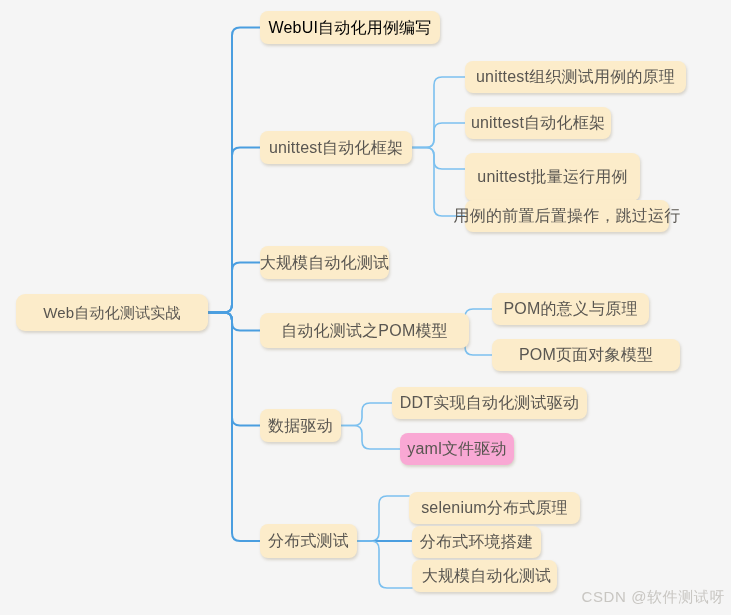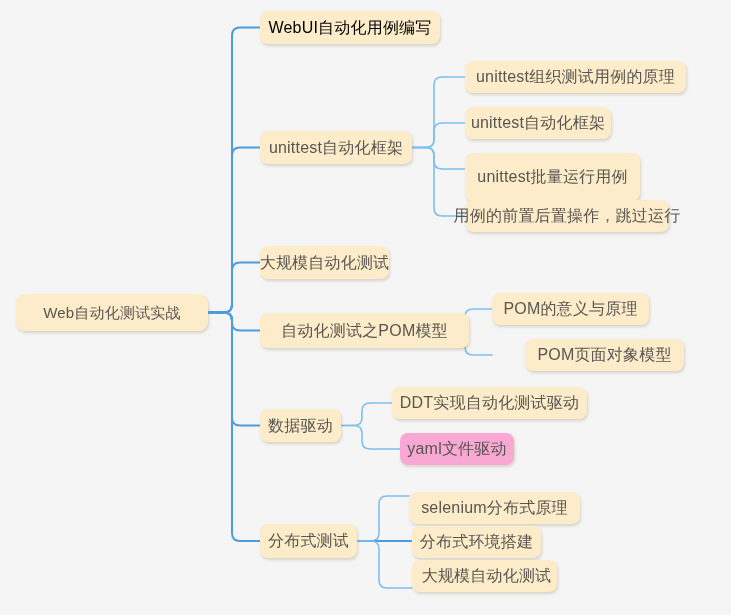--- a/index.html
+++ b/index.html
@@ -96,23 +96,24 @@
       <div class="node root" style="left: 16px; top: 294px; width: 192px; height: 37px; background: rgb(252, 236, 202); color: rgb(89, 86, 81);">Web自动化测试实战</div>
       <div class="node lvl1" style="left: 260px; top: 11px; width: 180px; height: 33px; background: rgb(252, 236, 202); color: #000000;">WebUI自动化用例编写</div>
       <div class="node lvl1" style="left: 260px; top: 131px; width: 152px; height: 33px; background: rgb(252, 236, 202); color: rgb(89, 86, 81);">unittest自动化框架</div>
       <div class="node lvl2" style="left: 465px; top: 61px; width: 221px; height: 32px; background: rgb(252, 236, 202); color: rgb(89, 86, 81);">unittest组织测试用例的原理</div>
       <div class="node lvl2" style="left: 465px; top: 107px; width: 146px; height: 32px; background: rgb(252, 236, 202); color: rgb(89, 86, 81);">unittest自动化框架</div>
       <div class="node lvl2" style="left: 465px; top: 153px; width: 175px; height: 48px; background: rgb(252, 236, 202); color: rgb(89, 86, 81);">unittest批量运行用例</div>
       <div class="node lvl2" style="left: 465px; top: 200px; width: 204px; height: 32px; background: rgb(252, 236, 202); color: rgb(89, 86, 81);">用例的前置后置操作，跳过运行</div>
       <div class="node lvl1" style="left: 260px; top: 246px; width: 129px; height: 33px; background: rgb(252, 236, 202); color: rgb(89, 86, 81);">大规模自动化测试</div>
       <div class="node lvl1" style="left: 260px; top: 313px; width: 209px; height: 35px; background: rgb(252, 236, 202); color: rgb(89, 86, 81);">自动化测试之POM模型</div>
       <div class="node lvl2" style="left: 492px; top: 293px; width: 157px; height: 32px; background: rgb(252, 236, 202); color: rgb(89, 86, 81);">POM的意义与原理</div>
-      <div class="node lvl2" style="left: 492px; top: 339px; width: 159px; height: 32px; background: rgb(252, 236, 202); color: rgb(89, 86, 81); margin-left: 33px;">POM页面对象模型</div>
+      <div class="node lvl2" style="left: 492px; top: 339px; width: 188px; height: 32px; background: rgb(252, 236, 202); color: rgb(89, 86, 81);">POM页面对象模型</div>
       <div class="node lvl1" style="left: 260px; top: 409px; width: 81px; height: 33px; background: rgb(252, 236, 202); color: rgb(89, 86, 81);">数据驱动</div>
       <div class="node lvl2" style="left: 392px; top: 387px; width: 195px; height: 32px; background: rgb(252, 236, 202); color: rgb(89, 86, 81);">DDT实现自动化测试驱动</div>
       <div class="node lvl2" style="left: 400px; top: 433px; width: 114px; height: 32px; background: #f9a8d4; color: rgb(89, 86, 81);">yaml文件驱动</div>
       <div class="node lvl1" style="left: 260px; top: 524px; width: 97px; height: 34px; background: rgb(252, 236, 202); color: rgb(89, 86, 81);">分布式测试</div>
       <div class="node lvl2" style="left: 409px; top: 480px; width: 171px; height: 32px; background: rgb(252, 236, 202); color: rgb(89, 86, 81); margin-top: 12px;">selenium分布式原理</div>
       <div class="node lvl2" style="left: 412px; top: 526px; width: 129px; height: 32px; background: rgb(252, 236, 202); color: rgb(89, 86, 81);">分布式环境搭建</div>
       <div class="node lvl2" style="left: 412px; top: 560px; width: 145px; height: 32px; background: rgb(252, 236, 202); color: rgb(89, 86, 81); padding-left: 16px;">大规模自动化测试</div>
     </div>
 
+  <div id="watermark" style="color: rgb(200, 198, 194);">CSDN @软件测试呀</div>
 </div>
 
 </body></html>

